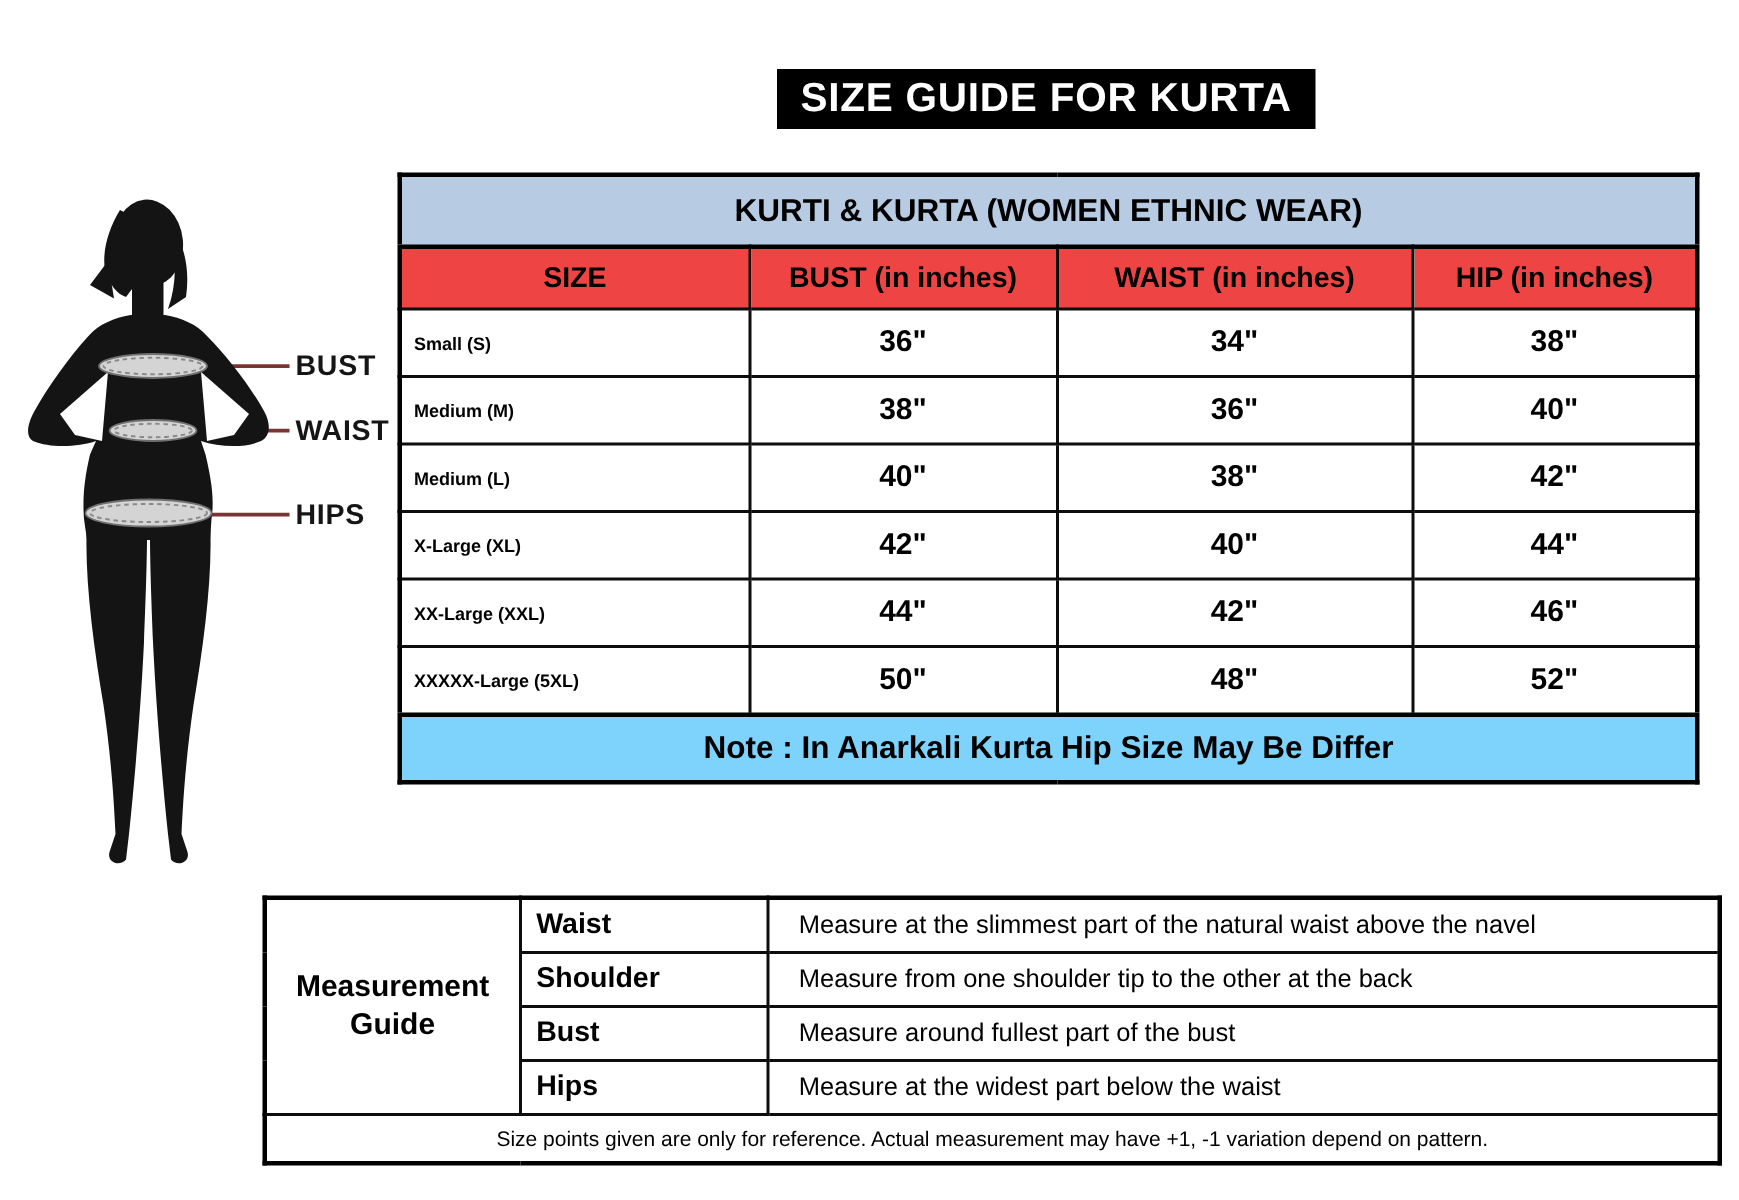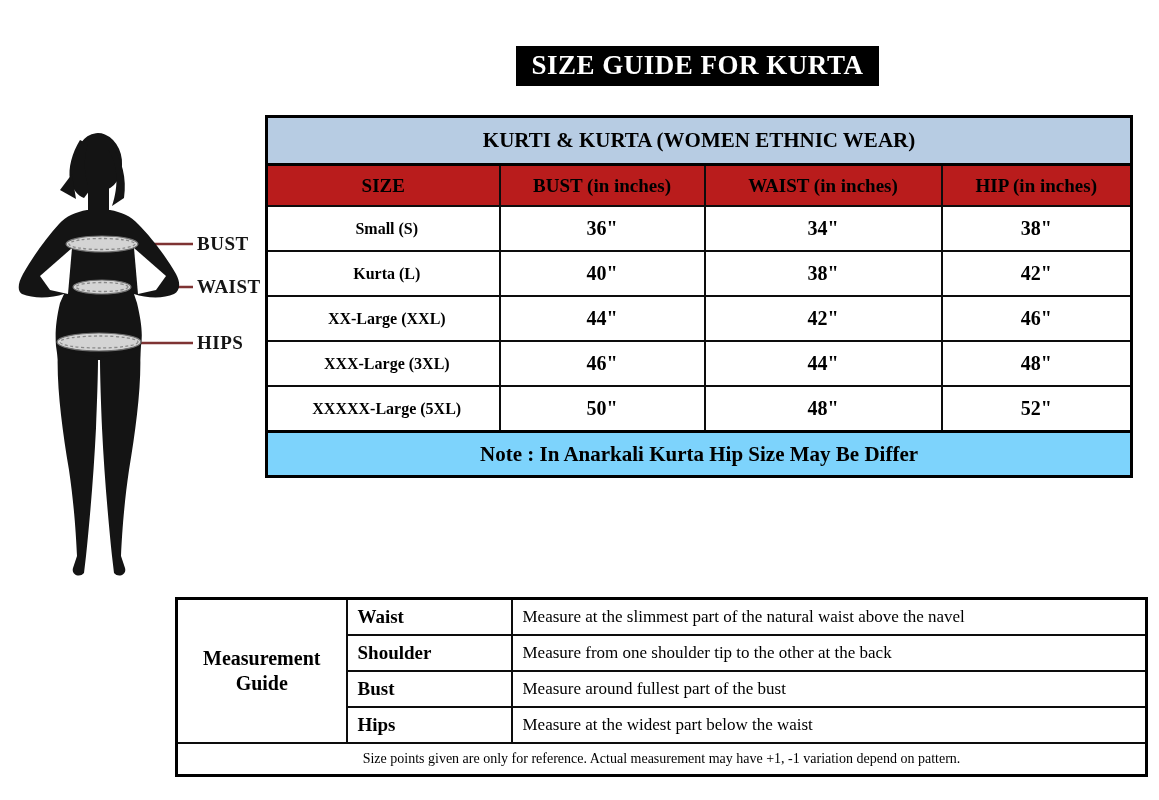--- a/index.html
+++ b/index.html
@@ -1,18 +1,18 @@
 <!DOCTYPE html>
 <html><head>
 <meta charset="utf-8">
 <style>
   html,body { margin:0; padding:0; background:#fff; }
   .canvas {
     position:relative; width:1159px; height:800px; background:#ffffff;
-    font-family:Liberation Serif, serif; color:#000; overflow:hidden;
+    font-family:Liberation Sans, sans-serif; color:#000; overflow:hidden;
   }
 
   
   .title-wrap { position:absolute; top:46px; left:265px; width:865px; text-align:center; }
   .title-bar {
     display:inline-block; background:#000; color:#fff;
     font-size:27px; font-weight:bold; letter-spacing:.5px;
     padding:5px 16px; line-height:1.1;
   }
 
@@ -22,35 +22,35 @@
 
   
   table.size-table {
     position:absolute; left:265px; top:115px; width:865px;
     border-collapse:collapse; table-layout:fixed; background:#fff;
     border:3px solid #000;
     padding-left:26px;
   }
   table.size-table td, table.size-table th { border:2px solid #0d0d0d; overflow:hidden; white-space:nowrap; }
   .tbl-title { background:#b7cce3; font-size:21px; font-weight:bold; text-align:center; height:43px; border-bottom:3px solid #000 !important; }
-  .col-head  { background:#b91c1c; font-size:19px; font-weight:bold; text-align:center; height:37px; }
-  .size-cell { font-size:16px; font-weight:bold; text-align:center; padding-left:8px; height:41px; }
+  .col-head  { background:#ef4444; font-size:19px; font-weight:bold; text-align:center; height:37px; }
+  .size-cell { font-size:12px; font-weight:bold; text-align:left; padding-left:8px; height:41px; }
   .val-cell  { font-size:20px; font-weight:bold; text-align:center; height:41px; }
   .note-cell { background:#7dd3fc; font-size:21px; font-weight:bold; text-align:center; height:40px; border-top:3px solid #000 !important; }
 
   
   table.mg-table {
     position:absolute; left:175px; top:597px; width:970px;
     border-collapse:collapse; table-layout:fixed; background:#fff;
     border:3px solid #000;
   }
   table.mg-table td { border:2px solid #0d0d0d; overflow:hidden; }
   .mg-title { font-size:20px; font-weight:bold; text-align:center; vertical-align:middle; line-height:1.25; }
   .mg-label { font-size:19px; font-weight:bold; text-align:left; padding-left:10px; height:32px; white-space:nowrap; }
-  .mg-desc  { font-size:17px; text-align:left; padding-left:10px; height:32px; white-space:nowrap; }
+  .mg-desc  { font-size:17px; text-align:left; padding-left:20px; height:32px; white-space:nowrap; }
   .mg-foot  { font-size:14px; text-align:center; height:28px; white-space:nowrap; }
 </style>
 </head>
 <body>
 
 <div class="canvas">
 
   <div class="title-wrap">
     <span class="title-bar">SIZE GUIDE FOR KURTA</span>
   </div>
@@ -136,36 +136,42 @@
         <td class="col-head">WAIST (in inches)</td>
         <td class="col-head">HIP (in inches)</td>
       </tr>
       <tr>
         <td class="size-cell">Small (S)</td>
         <td class="val-cell">36"</td>
         <td class="val-cell">34"</td>
         <td class="val-cell">38"</td>
       </tr>
       <tr>
-        <td class="size-cell">Kurta (L)</td>
+        <td class="size-cell">Medium (M)</td>
+        <td class="val-cell">38"</td>
+        <td class="val-cell">36"</td>
+        <td class="val-cell">40"</td>
+      </tr>
+      <tr>
+        <td class="size-cell">Medium (L)</td>
         <td class="val-cell">40"</td>
         <td class="val-cell">38"</td>
         <td class="val-cell">42"</td>
+      </tr>
+      <tr>
+        <td class="size-cell">X-Large (XL)</td>
+        <td class="val-cell">42"</td>
+        <td class="val-cell">40"</td>
+        <td class="val-cell">44"</td>
       </tr>
       <tr>
         <td class="size-cell">XX-Large (XXL)</td>
         <td class="val-cell">44"</td>
         <td class="val-cell">42"</td>
         <td class="val-cell">46"</td>
-      </tr>
-      <tr>
-        <td class="size-cell">XXX-Large (3XL)</td>
-        <td class="val-cell">46"</td>
-        <td class="val-cell">44"</td>
-        <td class="val-cell">48"</td>
       </tr>
       <tr>
         <td class="size-cell">XXXXX-Large (5XL)</td>
         <td class="val-cell">50"</td>
         <td class="val-cell">48"</td>
         <td class="val-cell">52"</td>
       </tr>
       <tr>
         <td class="note-cell" colspan="4">Note : In Anarkali Kurta Hip Size May Be Differ</td>
       </tr>

